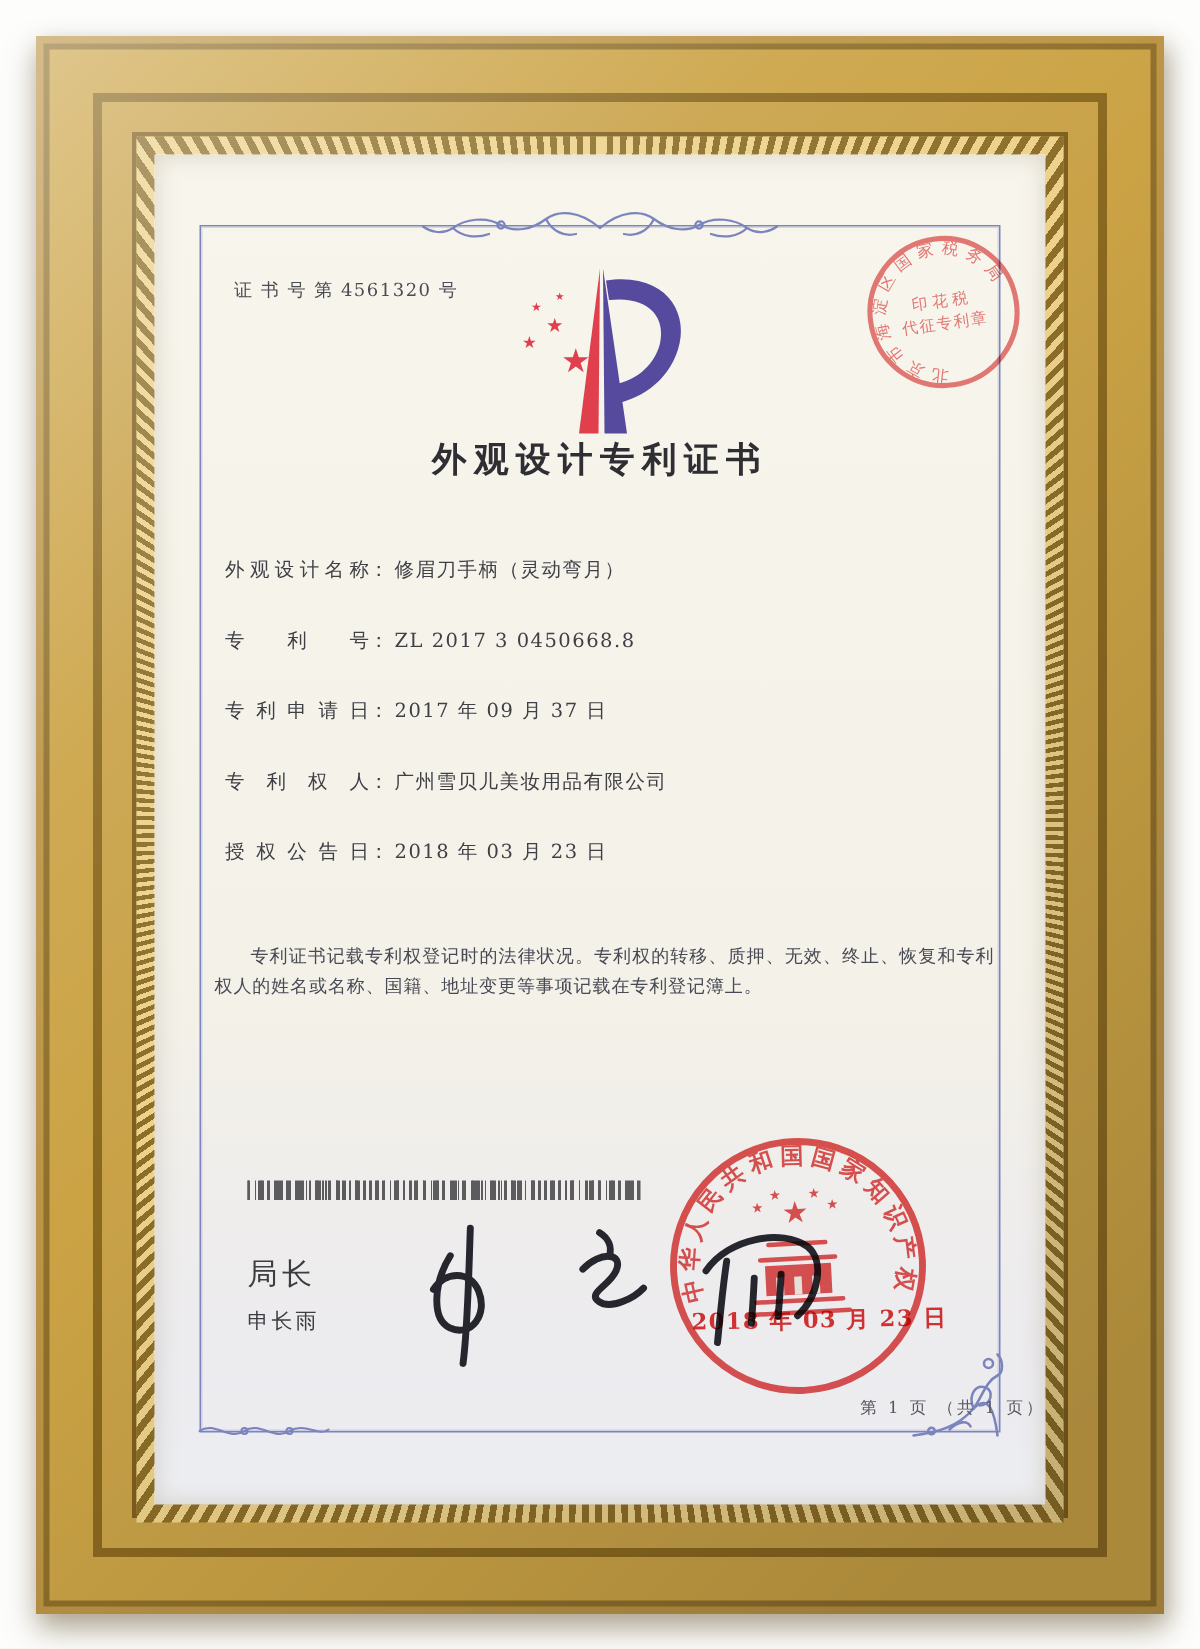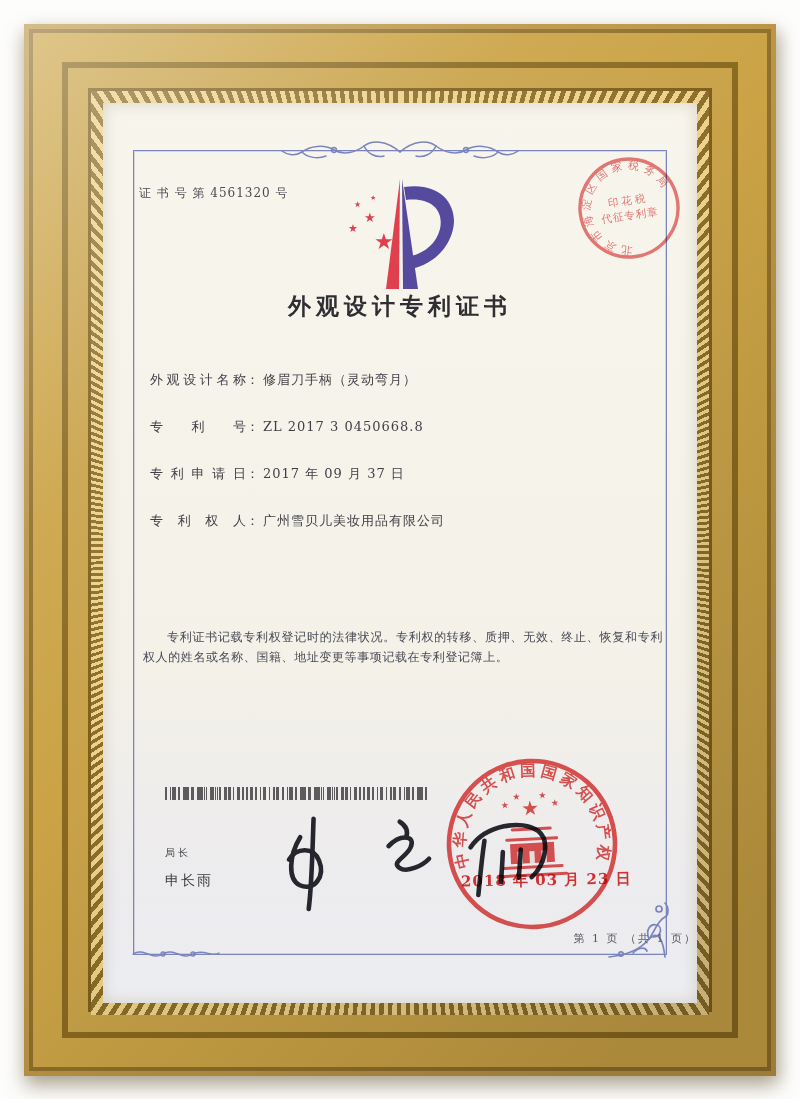--- a/index.html
+++ b/index.html
@@ -20,21 +20,21 @@
   .beads{position:absolute;inset:67px 67px 61px 67px;
     background:repeating-conic-gradient(#ecd28a 0 .55deg,#8d6d28 .55deg 1.1deg);}
   
   .paper{position:absolute;inset:79px 79px 73px 79px;
     background:linear-gradient(180deg,#f8f5ed 0%,#f4f1e8 62%,#ecebee 88%,#edeef2 100%);
     box-shadow:inset 0 0 16px rgba(135,125,95,.28);}
   .inner-border{position:absolute;left:30px;right:30px;top:47px;bottom:48px;
     border:1px solid #7b84bd;box-shadow:inset 0 0 0 1px rgba(123,132,189,.28);}
   .orn{position:absolute;color:#7b84bd;}
   
-  .cert-no{position:absolute;left:36px;top:82px;font-size:12px;letter-spacing:1px;color:#4b4b52;text-align:center;}
+  .cert-no{position:absolute;left:53px;top:82px;font-size:12px;letter-spacing:1px;color:#4b4b52;text-align:center;}
   .logo{position:absolute;left:237px;top:70px;width:122px;height:122px;}
   .logo .star{position:absolute;color:#e0404e;line-height:1;}
   .tax-seal{position:absolute;left:473px;top:52px;width:106px;height:106px;opacity:.8;
     transform:rotate(-8deg);mix-blend-mode:multiply;}
   .title{position:absolute;left:0;top:188px;width:100%;text-align:center;font-size:23px;
     font-weight:bold;letter-spacing:5px;color:#2e2e33;}
   .fields{position:absolute;left:47px;top:268px;width:500px;font-size:13px;color:#3f3f46;}
   .field-row{height:17px;margin-bottom:30px;white-space:nowrap;}
   .field-label{display:inline-block;width:96px;text-align:justify;text-align-last:justify;
     vertical-align:top;}
@@ -42,21 +42,21 @@
   .field-value{letter-spacing:1px;}
   .body-text{position:absolute;left:40px;top:524px;width:520px;font-size:12px;line-height:20px;
     color:#474a55;text-align:justify;letter-spacing:.6px;}
   .body-text p{margin:0;text-indent:2em;}
   
   .barcode{position:absolute;left:62px;top:684px;width:262px;height:13px;
     background-image:
       repeating-linear-gradient(90deg,#3c3c40 0 2px,transparent 2px 5px,#3c3c40 5px 6px,transparent 6px 9px),
       repeating-linear-gradient(90deg,#3c3c40 0 1px,transparent 1px 7px,#3c3c40 7px 10px,transparent 10px 13px);
     opacity:.82;}
-  .sig-title{position:absolute;left:62px;top:733px;font-size:10px;letter-spacing:3px;color:#3c3c42;margin-top:10px;}
+  .sig-title{position:absolute;left:62px;top:733px;font-size:20px;letter-spacing:3px;color:#3c3c42;}
   .sig-name{position:absolute;left:62px;top:769px;font-size:14px;letter-spacing:2px;color:#3c3c42;}
   .autograph{position:absolute;left:168px;top:700px;width:300px;height:110px;
     transform:rotate(-2deg);color:#26262e;}
   .big-seal{position:absolute;left:340px;top:652px;width:178px;height:178px;opacity:.88;
     transform:rotate(-3deg);mix-blend-mode:multiply;}
   .seal-date{position:absolute;left:358px;top:768px;width:160px;text-align:center;font-size:15px;
     font-weight:bold;color:#e03434;letter-spacing:1px;white-space:nowrap;
     mix-blend-mode:multiply;transform:rotate(-1deg);}
   .footer{position:absolute;left:0;top:828px;width:100%;text-align:right;font-size:11px;
     letter-spacing:2px;color:#55565e;}
@@ -140,20 +140,23 @@
           <span class="field-label">外观设计名称</span><span class="field-colon">：</span><span class="field-value">修眉刀手柄（灵动弯月）</span>
         </div>
         <div class="field-row">
           <span class="field-label">专 利 号</span><span class="field-colon">：</span><span class="field-value">ZL 2017 3 0450668.8</span>
         </div>
         <div class="field-row">
           <span class="field-label">专利申请日</span><span class="field-colon">：</span><span class="field-value">2017 年 09 月 37 日</span>
         </div>
         <div class="field-row">
           <span class="field-label">专 利 权 人</span><span class="field-colon">：</span><span class="field-value">广州雪贝儿美妆用品有限公司</span>
+        </div>
+        <div class="field-row">
+          <span class="field-label">授权公告日</span><span class="field-colon">：</span><span class="field-value">2018 年 03 月 23 日</span>
         </div>
       </div>
 
       <div class="body-text">
         <p>专利证书记载专利权登记时的法律状况。专利权的转移、质押、无效、终止、恢复和专利权人的姓名或名称、国籍、地址变更等事项记载在专利登记簿上。</p>
       </div>
 
       <div class="barcode"></div>
 
       <div class="sig-title">局长</div>

